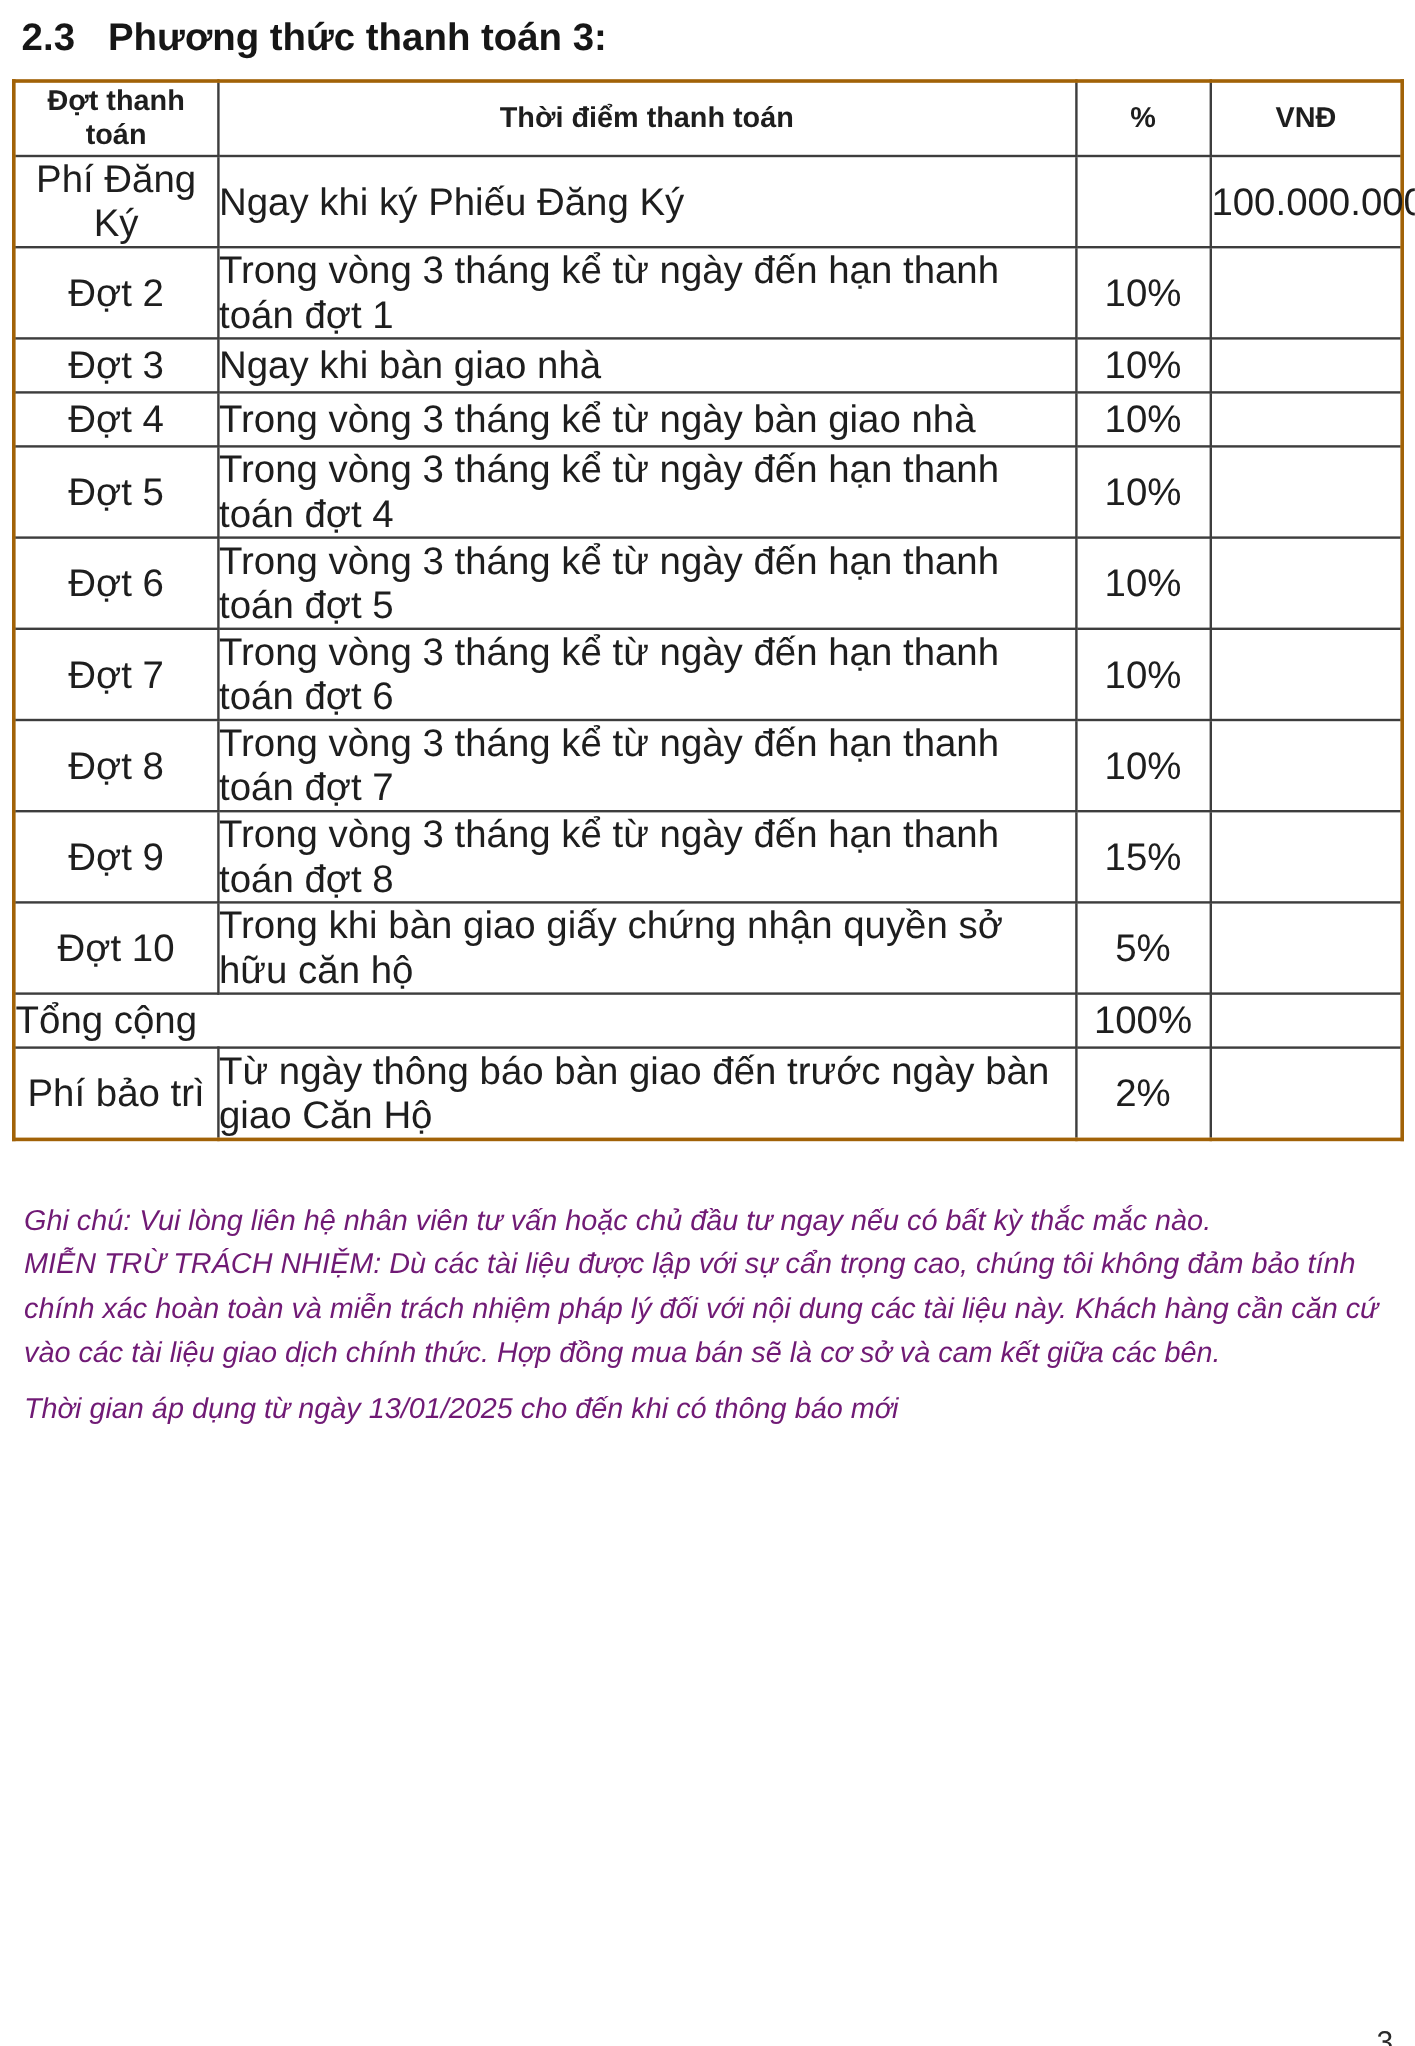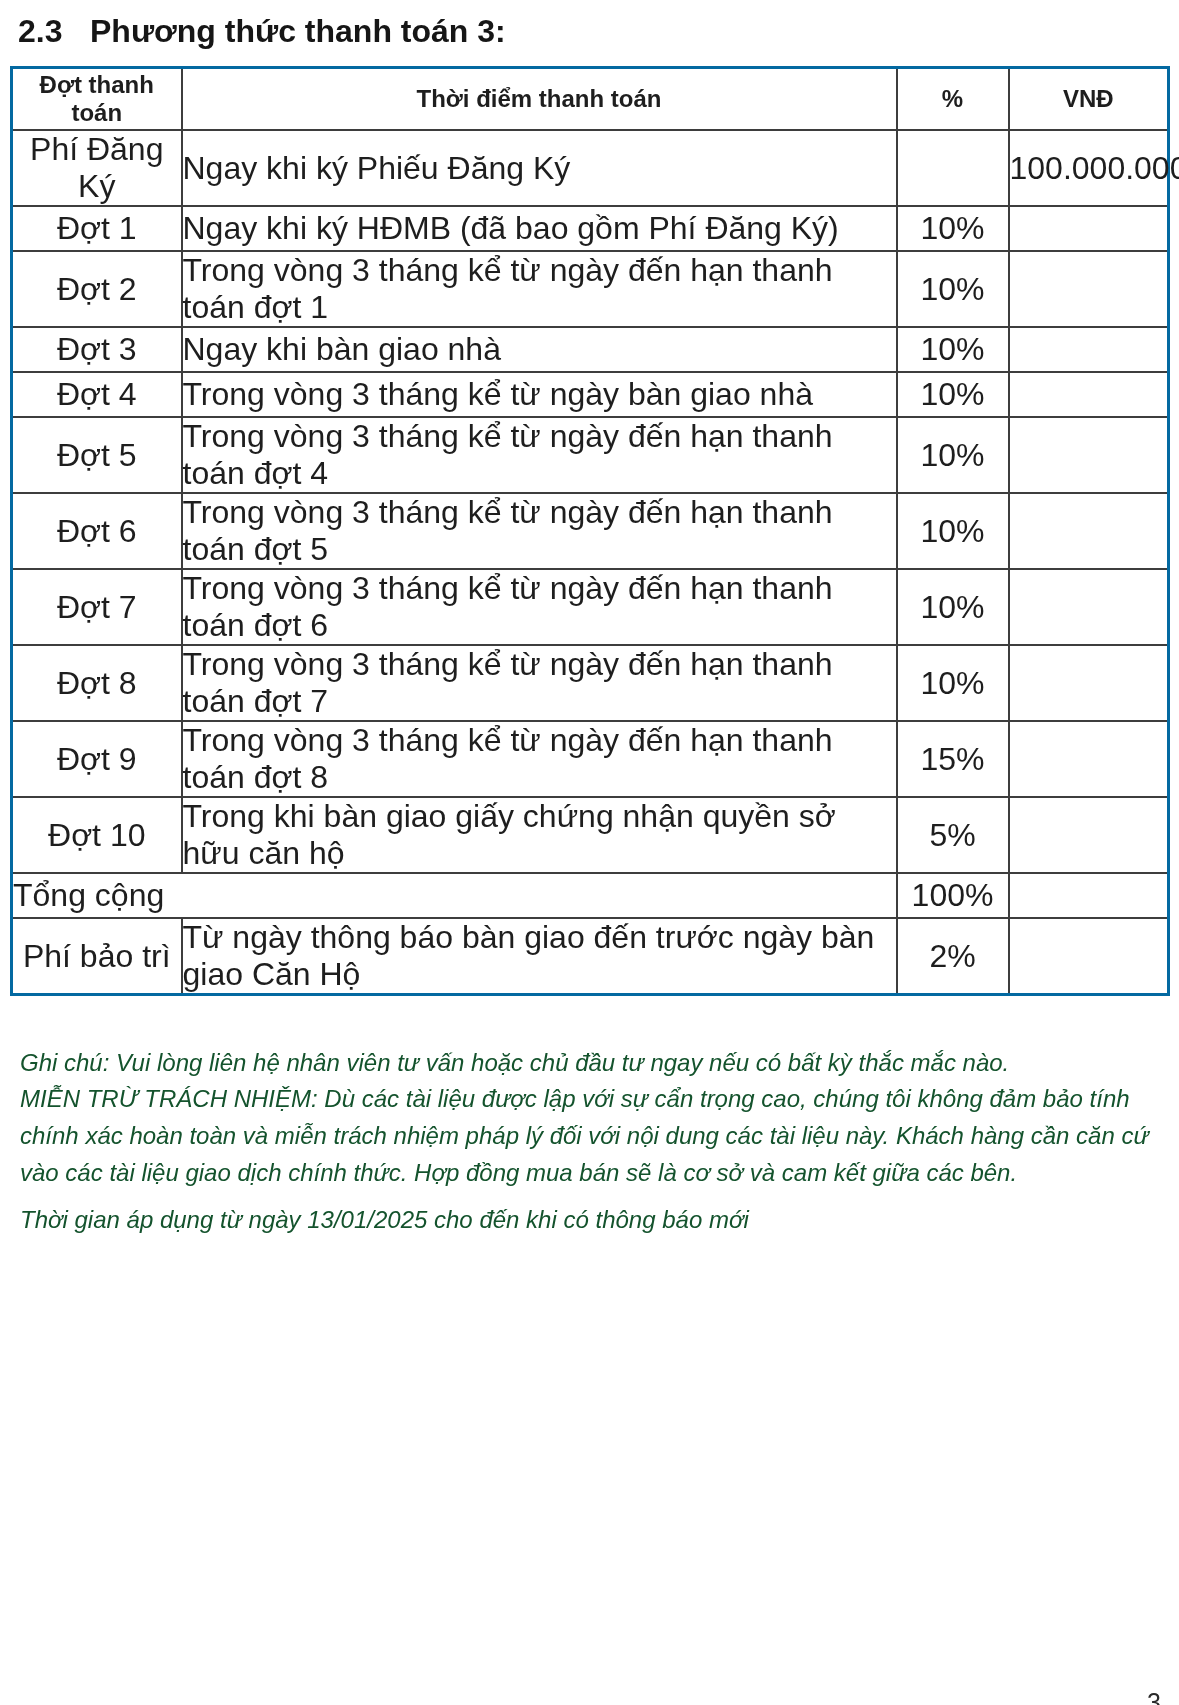--- a/index.html
+++ b/index.html
@@ -21,21 +21,21 @@
     display: flex;
     color: #161616;
   }
   .heading .sec-num { width: 72px; flex: 0 0 auto; }
 
   table.schedule {
     margin: 20px 12px 0 10px;
     width: 1157px;
     border-collapse: collapse;
     table-layout: fixed;
-    border: 3px solid #0369a1;
+    border: 3px solid #a16207;
   }
   table.schedule th, table.schedule td {
     border: 2px solid #3d3d3d;
     padding: 0;
     vertical-align: middle;
     color: #1e1e1e;
   }
   table.schedule thead th {
     height: 60px;
     font-size: 24px;
@@ -49,21 +49,21 @@
   }
   td.c-label   { text-align: center; }
   td.c-timing  { text-align: left; padding-left: 16px; }
   td.c-percent { text-align: center; }
   td.c-vnd     { text-align: left; }
   td.total-label { text-align: left; padding-left: 46px; }
 
   .note {
     font-style: italic;
     font-size: 24px;
-    color: #14532d;
+    color: #701a75;
     margin: 0 22px 0 20px;
     line-height: 30px;
   }
   .note-ghichu     { margin-top: 52px; }
   .note-disclaimer { margin-top: 2px; line-height: 37px; }
   .note-validity   { margin-top: 14px; }
 
   .page-num {
     position: absolute;
     right: 18px;
@@ -96,26 +96,20 @@
         <th>%</th>
         <th>VNĐ</th>
       </tr>
     </thead>
     <tbody>
         <tr>
           <td class="c-label">Phí Đăng Ký</td>
           <td class="c-timing">Ngay khi ký Phiếu Đăng Ký</td>
           <td class="c-percent"></td>
           <td class="c-vnd">100.000.000</td>
-        </tr>
-        <tr>
-          <td class="c-label">Đợt 1</td>
-          <td class="c-timing">Ngay khi ký HĐMB (đã bao gồm Phí Đăng Ký)</td>
-          <td class="c-percent">10%</td>
-          <td class="c-vnd"></td>
         </tr>
         <tr>
           <td class="c-label">Đợt 2</td>
           <td class="c-timing">Trong vòng 3 tháng kể từ ngày đến hạn thanh toán đợt 1</td>
           <td class="c-percent">10%</td>
           <td class="c-vnd"></td>
         </tr>
         <tr>
           <td class="c-label">Đợt 3</td>
           <td class="c-timing">Ngay khi bàn giao nhà</td>

